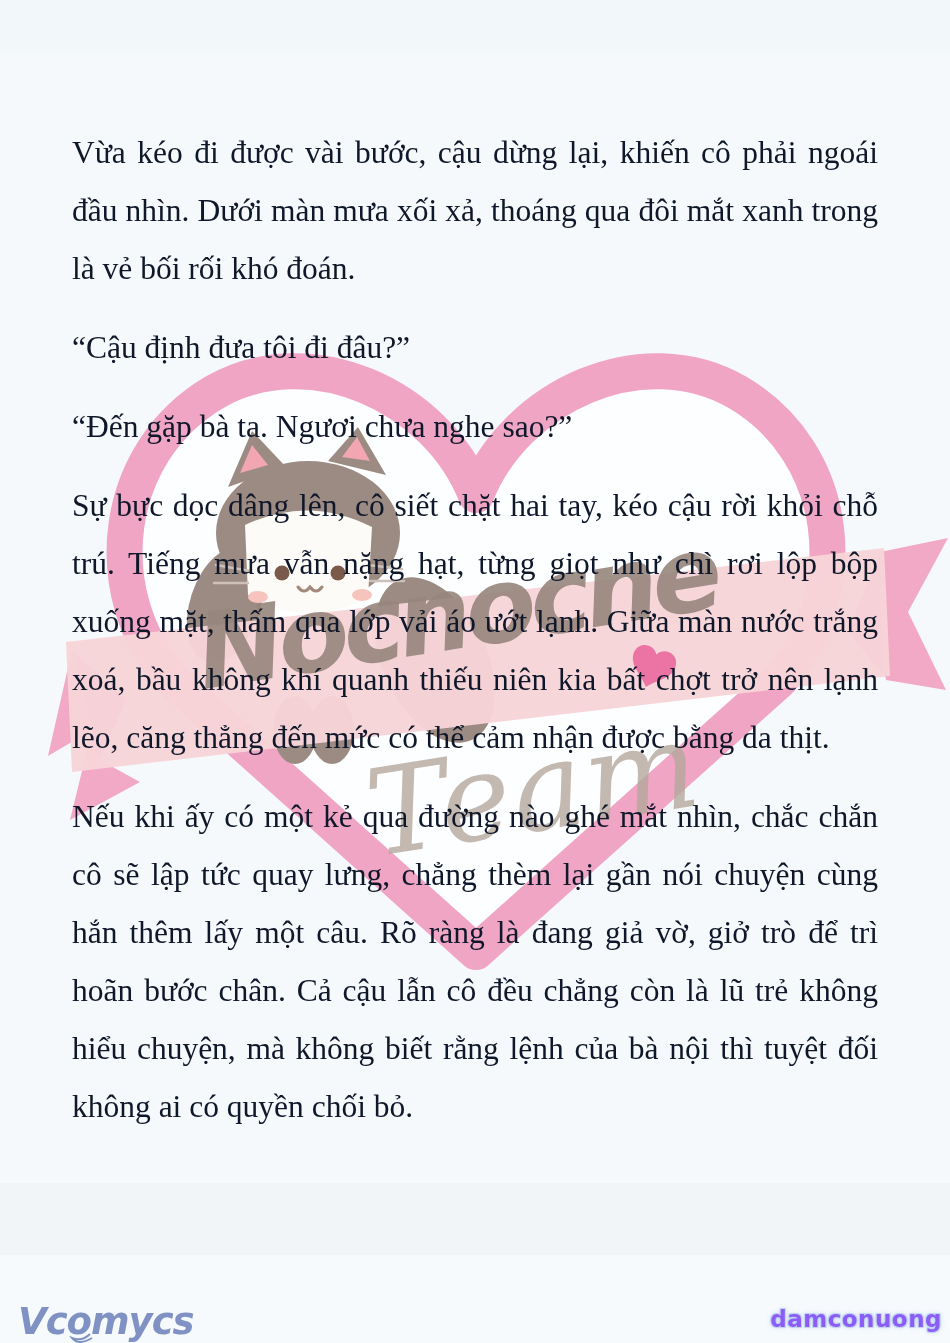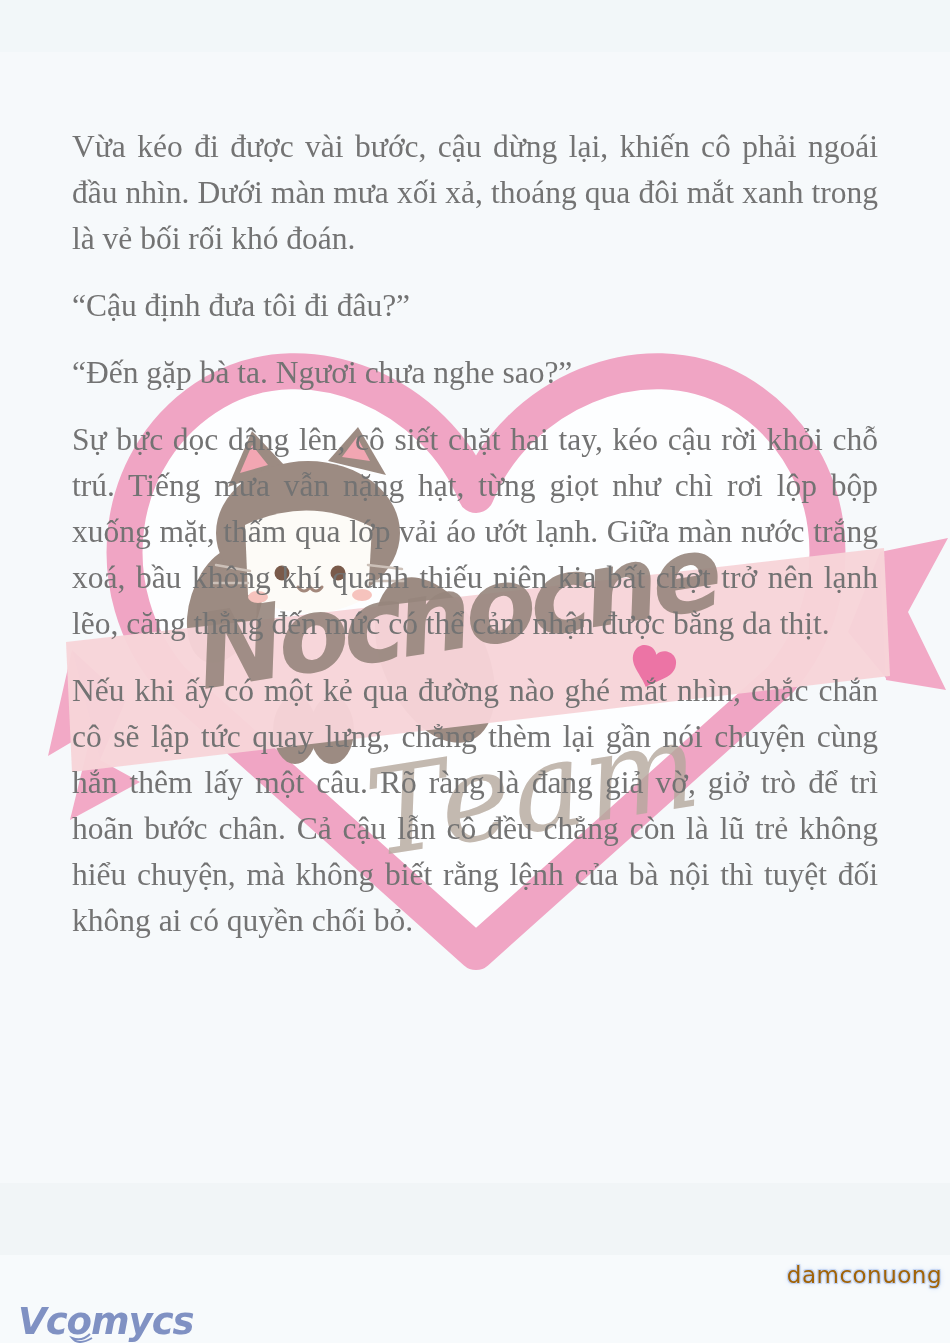--- a/index.html
+++ b/index.html
@@ -28,31 +28,31 @@
     font-family:"Liberation Serif",serif;
     font-weight:bold; font-size:43px; line-height:42px;
     color:#c01d22; white-space:nowrap;
     letter-spacing:-1px;
     transform:scaleX(0.78);
     transform-origin:50% 50%;
   }
 
   .content {
     position:absolute; left:72px; top:124px; width:806px;
-    color:#737373; font-size:31.5px; line-height:46px;
+    color:#0f172a; font-size:31.5px; line-height:58px;
   }
   .content p { margin:0 0 21px 0; }
   .content p.justify { text-align:justify; text-justify:inter-word; }
 
   .footer-logo { position:absolute; left:14px; top:1294px; }
 
   .credit {
-    position:absolute; right:8px; top:1262px;
-    font-family:"DejaVu Sans",sans-serif; font-weight:normal;
-    font-size:23px; letter-spacing:0.5px; color:#a16207;
+    position:absolute; right:8px; top:1306px;
+    font-family:"DejaVu Sans",sans-serif; font-weight:bold;
+    font-size:23px; letter-spacing:0.5px; color:#8b5cf6;
     text-shadow:
       0 0 3px #b9cdf0, 0 0 6px #cfdcf5,
       1px 1px 0 #c5d6f2, -1px -1px 0 #c5d6f2,
       1px -1px 0 #c5d6f2, -1px 1px 0 #c5d6f2;
   }
 </style>
 </head>
 <body>
 
 <div class="page">

